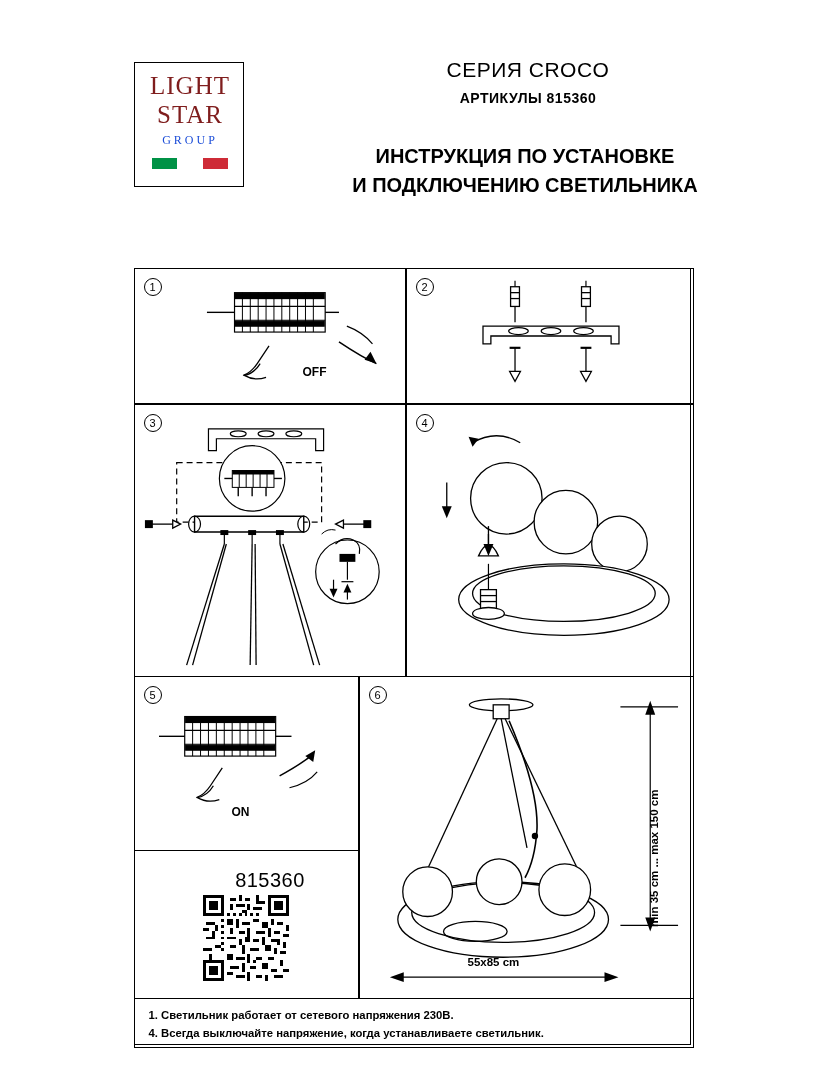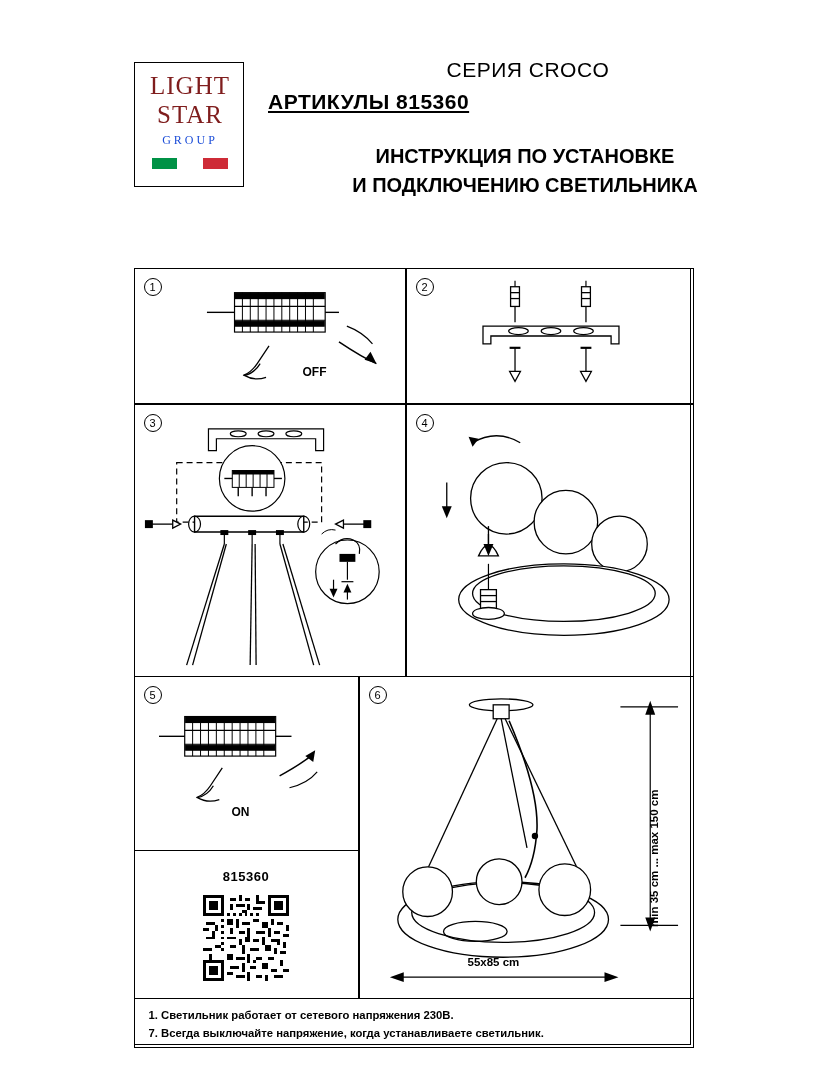--- a/index.html
+++ b/index.html
@@ -73,24 +73,24 @@
     text-align: center;
     font-size: 21px;
     font-weight: normal;
     letter-spacing: 0.5px;
   }
   .hdr-line2 {
     position: absolute;
     left: 268px;
     top: 90px;
     width: 520px;
-    font-size: 21px;
+    text-align: center;
+    font-size: 14px;
     font-weight: bold;
     letter-spacing: 0.5px;
-    text-decoration: underline;
   }
   .hdr-line3 {
     position: absolute;
     left: 250px;
     top: 142px;
     width: 550px;
     text-align: center;
     font-size: 20px;
     font-weight: bold;
     line-height: 29px;
@@ -142,23 +142,24 @@
   #cell6 { left: 223.5px;  top: 406.5px;  width: 335px; height: 323px; }
   #cell7 { left: -1.5px;   top: 580.5px;  width: 225px; height: 149px; }
   #cell8 { left: -1.5px;   top: 728.5px;  width: 560px; height: 50px; padding-left: 28px; }
 
   .qr-label {
     position: absolute;
     top: 18px;
     left: 0;
     width: 100%;
     text-align: center;
-    font-size: 13px;
-    font-weight: bold;
+    font-size: 20px;
+    font-weight: normal;
     letter-spacing: 0.5px;
+    padding-left: 24px;
   }
   .qr-img {
     position: absolute;
     left: 50%;
     transform: translateX(-50%);
     top: 44px;
     width: 86px;
     height: 86px;
   }
 
@@ -569,17 +570,17 @@
           <rect x="24" y="27" width="3" height="1"></rect>
         <rect x="17" y="22" width="1" height="1"></rect>
           <rect x="25" y="16" width="1" height="1"></rect>
       </g>
     </svg>
   </div>
 
   <div class="cell" id="cell8">
     <div class="notes">
       <div>1. Светильник работает от сетевого напряжения 230В.</div>
-      <div>7. Всегда выключайте напряжение, когда устанавливаете светильник.</div>
+      <div>4. Всегда выключайте напряжение, когда устанавливаете светильник.</div>
     </div>
   </div>
 
 </div>
 
 </body></html>

